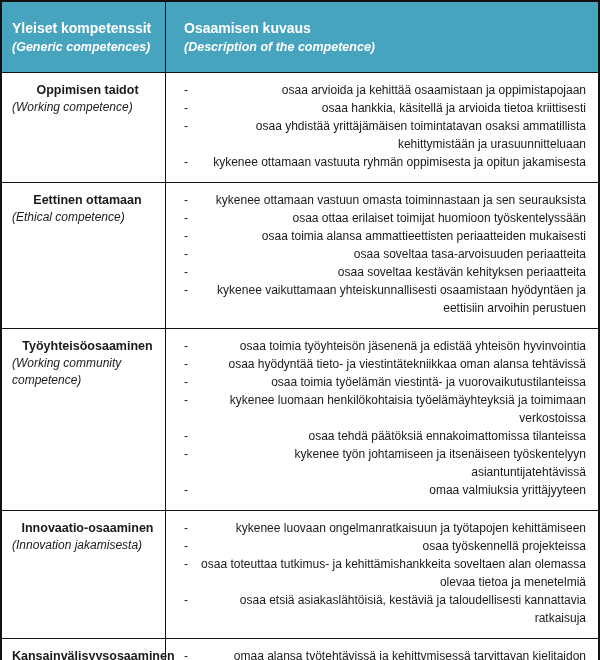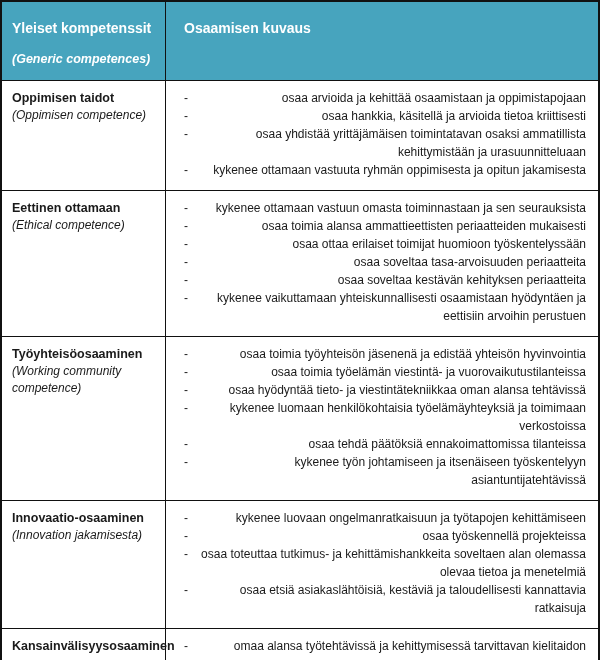--- a/index.html
+++ b/index.html
@@ -28,24 +28,24 @@
     width: 164px;
     flex: 0 0 164px;
     border-right: 1px solid #111111;
   }
   .cell.right { flex: 1 1 auto; padding-left: 18px; padding-right: 12px; }
 
   
   .header-row { background: #47A4BE; color: #ffffff; min-height: 70px; }
   .header-row .cell { padding-top: 16px; padding-bottom: 12px; }
   .h-title { font-size: 14px; font-weight: bold; line-height: 20px; }
-  .h-sub   { font-size: 12.5px; font-weight: bold; font-style: italic; line-height: 18px; margin-top: 12px; }
+  .h-sub   { font-size: 12.5px; font-weight: bold; font-style: italic; line-height: 18px; }
 
   
-  .r-title { font-size: 12.5px; font-weight: bold; line-height: 18px; }
+  .r-title { font-size: 12.5px; font-weight: bold; line-height: 18px; text-align: center; }
   .r-sub   { font-size: 12px; font-style: italic; line-height: 17px; }
 
   
   ul.bullets { list-style: none; text-align: right; }
   ul.bullets li {
     position: relative;
     font-size: 12px;
     line-height: 18px;
     padding-left: 16px;
   }
@@ -60,68 +60,70 @@
 <body>
 
 <div class="table">
   <div class="row header-row">
     <div class="cell left">
       <div class="h-title">Yleiset kompetenssit</div>
       <div class="h-sub">(Generic competences)</div>
     </div>
     <div class="cell right">
       <div class="h-title">Osaamisen kuvaus</div>
+      <div class="h-sub">(Description of the competence)</div>
     </div>
   </div>
   <div id="rows">
   <div class="row body-row">
     <div class="cell left">
       <div class="r-title">Oppimisen taidot</div>
-      <div class="r-sub">(Oppimisen competence)</div>
+      <div class="r-sub">(Working competence)</div>
     </div>
     <div class="cell right">
       <ul class="bullets">
             <li>osaa arvioida ja kehittää osaamistaan ja oppimistapojaan</li>
             <li>osaa hankkia, käsitellä ja arvioida tietoa kriittisesti</li>
             <li>osaa yhdistää yrittäjämäisen toimintatavan osaksi ammatillista kehittymistään ja urasuunnitteluaan</li>
             <li>kykenee ottamaan vastuuta ryhmän oppimisesta ja opitun jakamisesta</li>
           </ul>
     </div>
   </div>
 
   <div class="row body-row">
     <div class="cell left">
       <div class="r-title">Eettinen ottamaan</div>
       <div class="r-sub">(Ethical competence)</div>
     </div>
     <div class="cell right">
       <ul class="bullets">
             <li>kykenee ottamaan vastuun omasta toiminnastaan ja sen seurauksista</li>
+            <li>osaa ottaa erilaiset toimijat huomioon työskentelyssään</li>
             <li>osaa toimia alansa ammattieettisten periaatteiden mukaisesti</li>
-            <li>osaa ottaa erilaiset toimijat huomioon työskentelyssään</li>
             <li>osaa soveltaa tasa-arvoisuuden periaatteita</li>
             <li>osaa soveltaa kestävän kehityksen periaatteita</li>
             <li>kykenee vaikuttamaan yhteiskunnallisesti osaamistaan hyödyntäen ja eettisiin arvoihin perustuen</li>
           </ul>
     </div>
   </div>
 
   <div class="row body-row">
     <div class="cell left">
       <div class="r-title">Työyhteisöosaaminen</div>
       <div class="r-sub">(Working community competence)</div>
     </div>
     <div class="cell right">
       <ul class="bullets">
             <li>osaa toimia työyhteisön jäsenenä ja edistää yhteisön hyvinvointia</li>
+            <li>osaa hyödyntää tieto- ja viestintätekniikkaa oman alansa tehtävissä</li>
             <li>osaa toimia työelämän viestintä- ja vuorovaikutustilanteissa</li>
-            <li>osaa hyödyntää tieto- ja viestintätekniikkaa oman alansa tehtävissä</li>
             <li>kykenee luomaan henkilökohtaisia työelämäyhteyksiä ja toimimaan verkostoissa</li>
             <li>osaa tehdä päätöksiä ennakoimattomissa tilanteissa</li>
             <li>kykenee työn johtamiseen ja itsenäiseen työskentelyyn asiantuntijatehtävissä</li>
+            <li>omaa valmiuksia yrittäjyyteen</li>
           </ul>
     </div>
   </div>
 
   <div class="row body-row">
     <div class="cell left">
       <div class="r-title">Innovaatio-osaaminen</div>
       <div class="r-sub">(Innovation jakamisesta)</div>
     </div>
     <div class="cell right">

